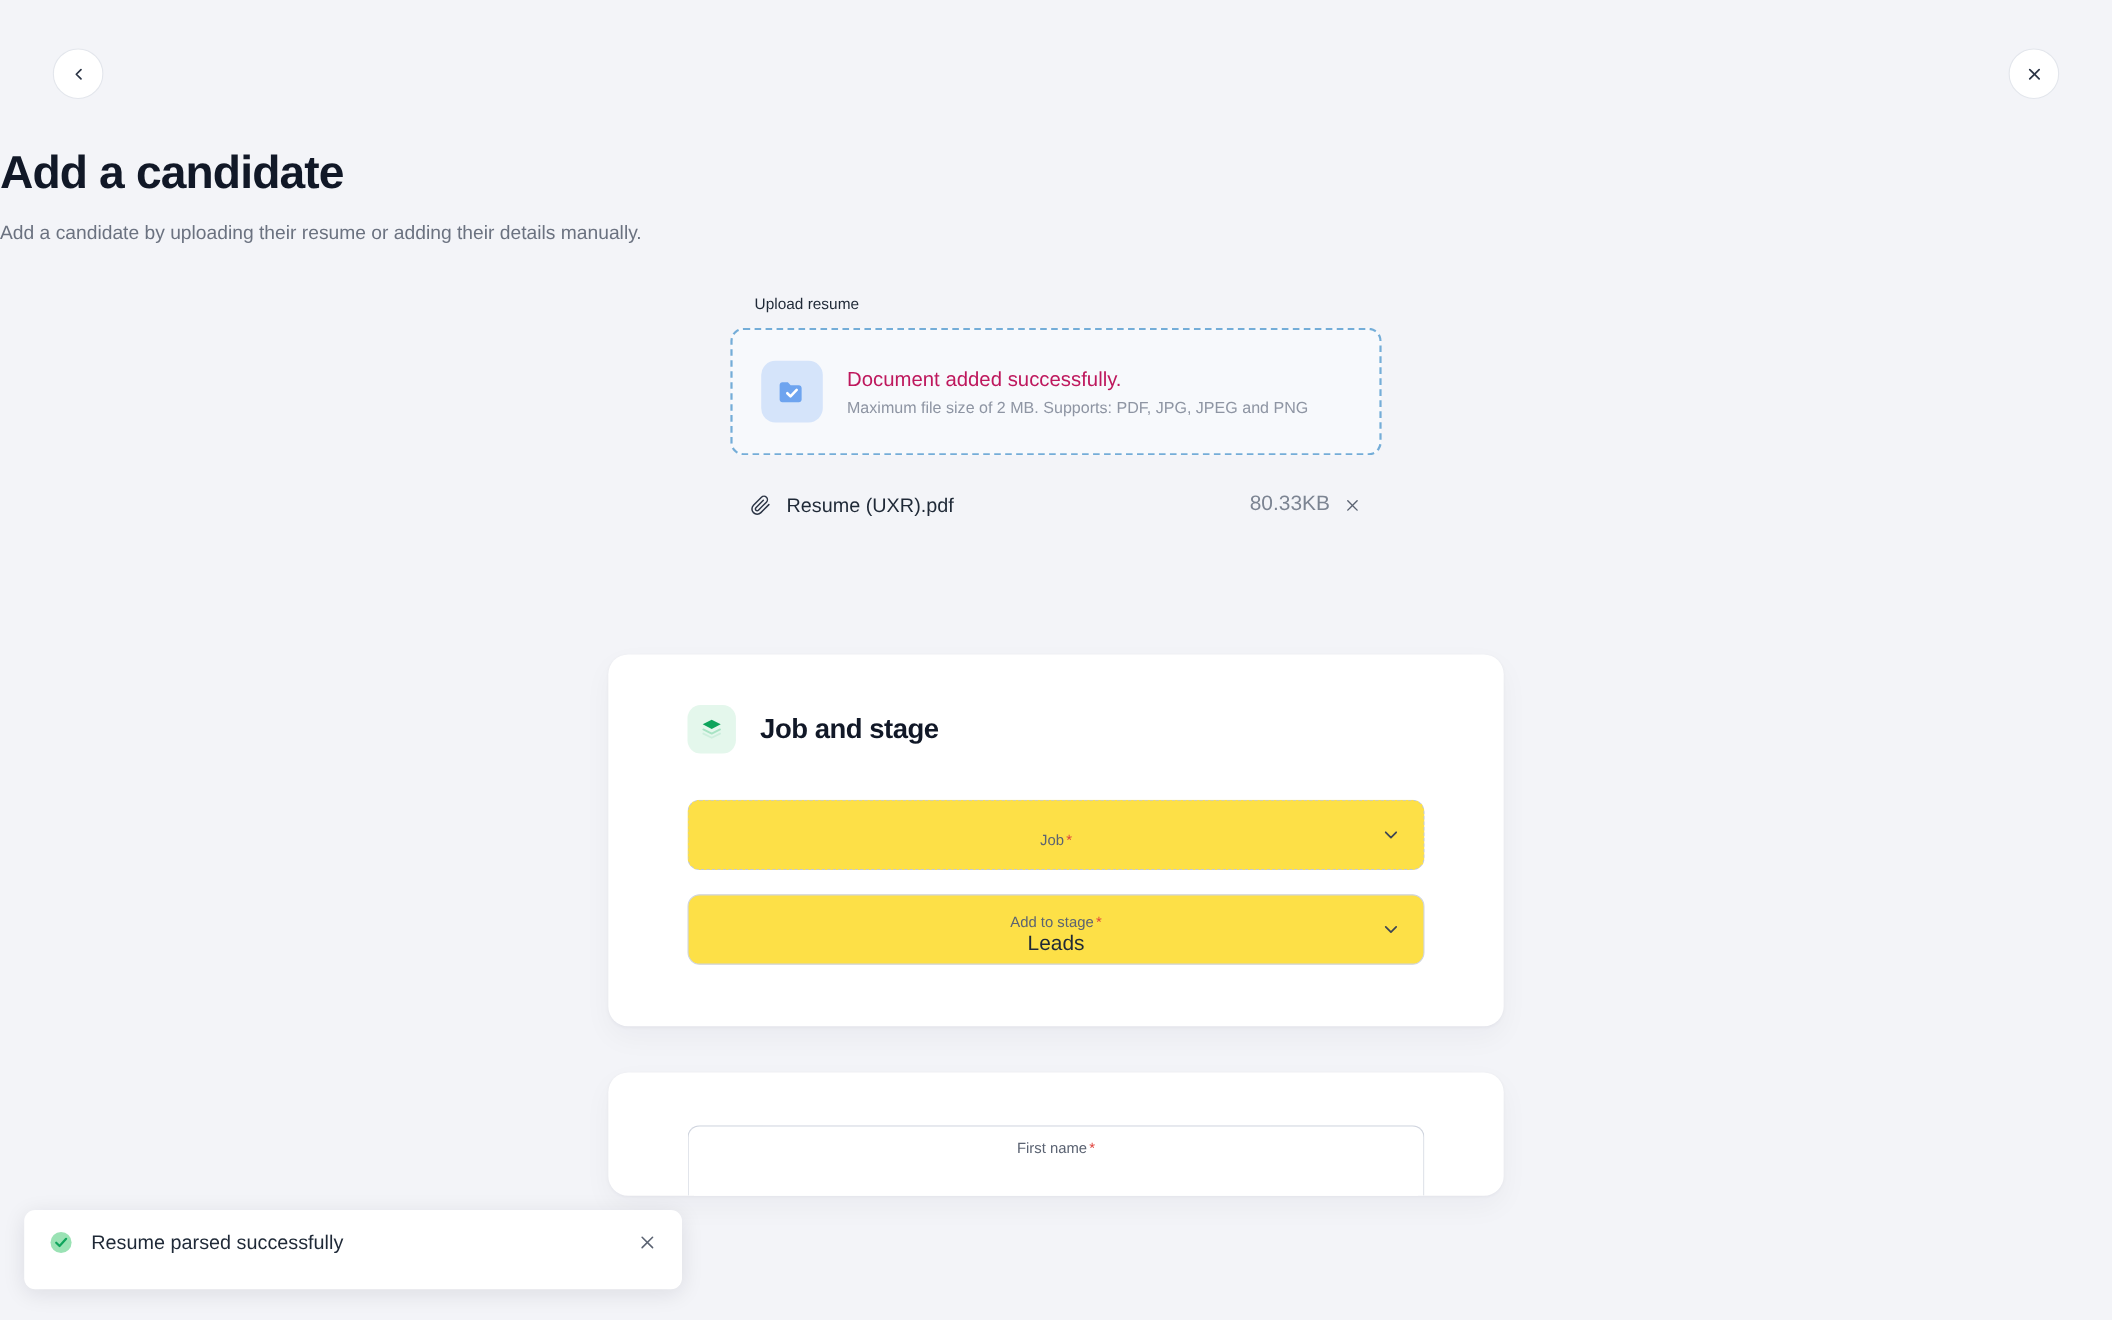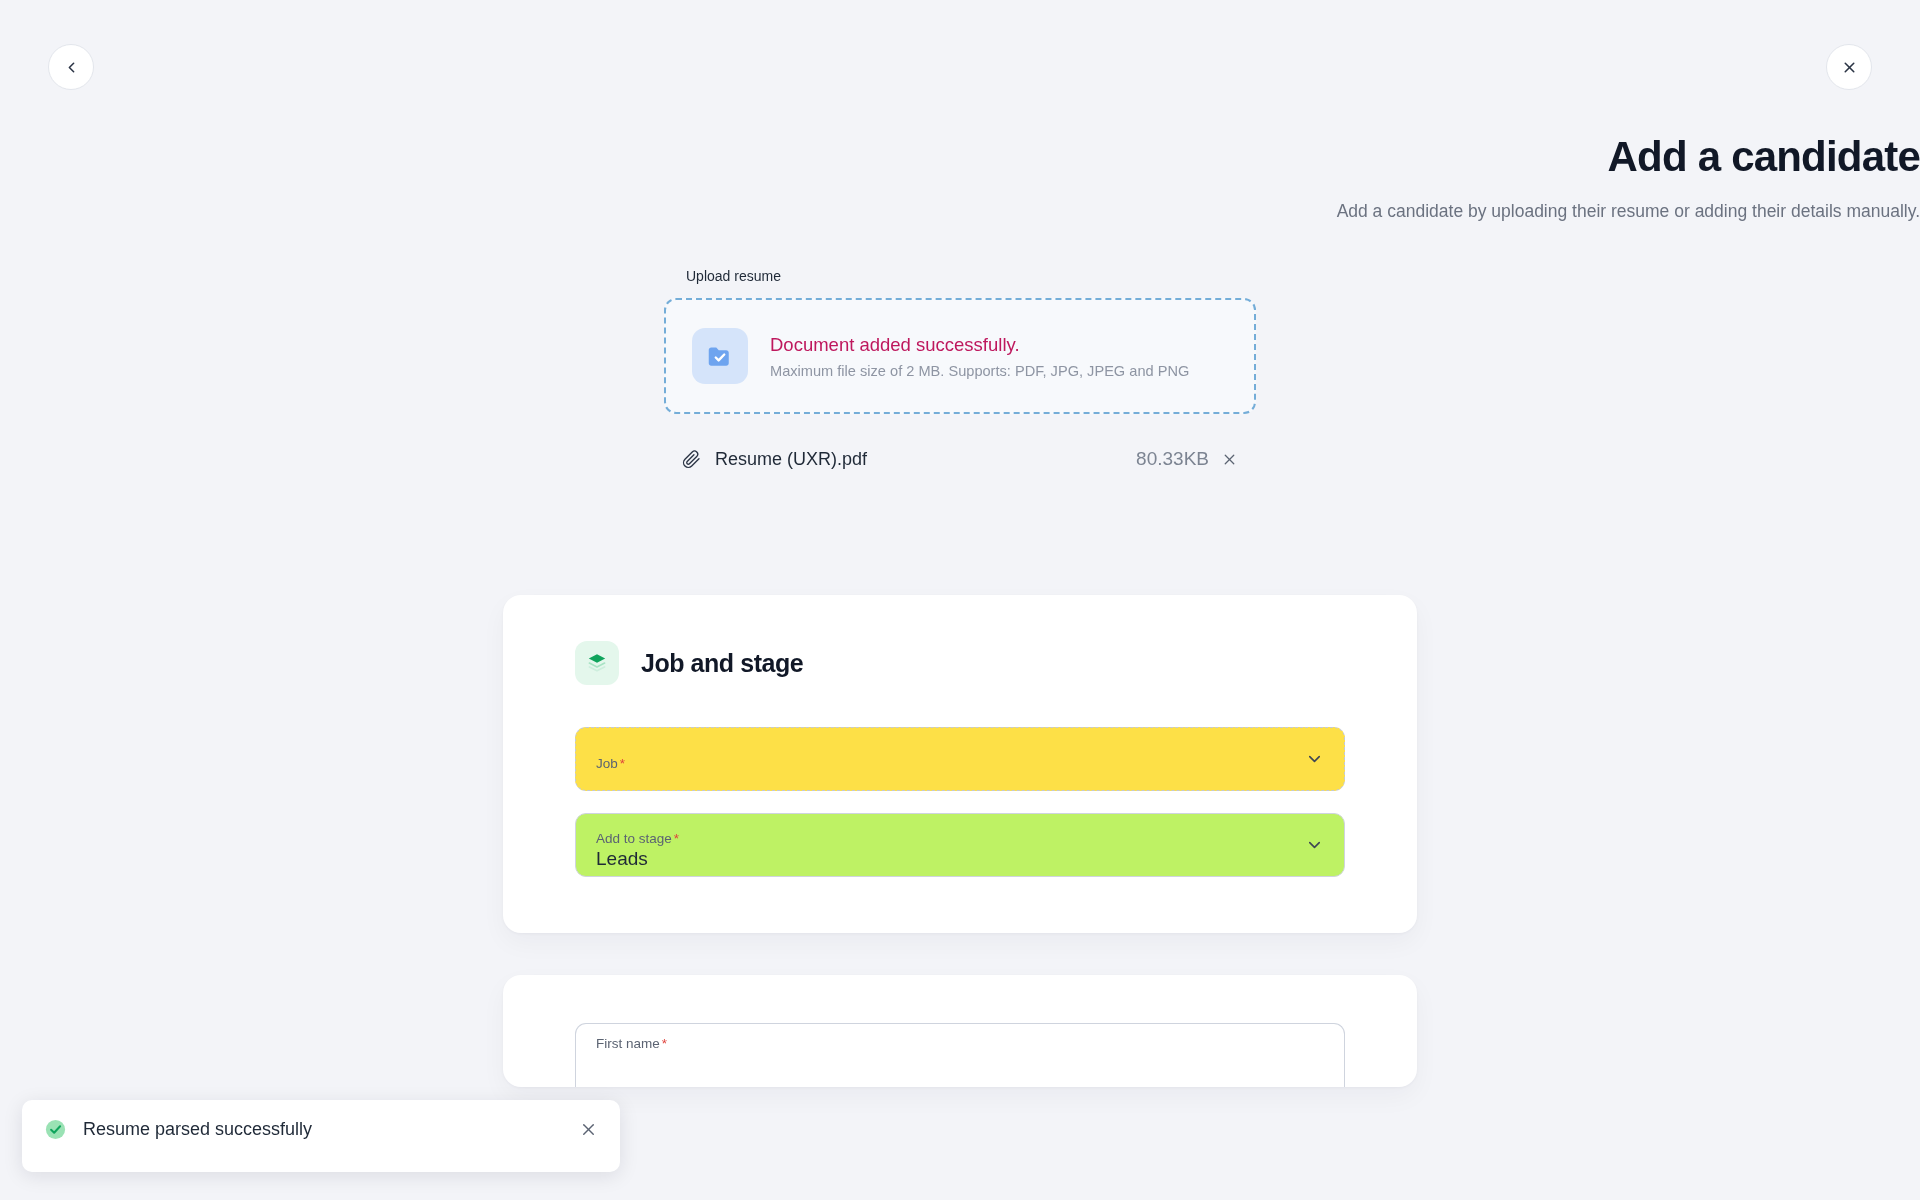--- a/index.html
+++ b/index.html
@@ -30,21 +30,21 @@
     justify-content: center;
     cursor: pointer;
   }
   .circle-btn svg { display: block; }
   #back-btn  { left: 48px; top: 44px; }
   #close-btn { right: 48px; top: 44px; }
 
   
   .page-head {
     width: 100%;
-    text-align: right;
+    text-align: left;
     padding-top: 134px;
   }
   .page-title {
     font-size: 42px;
     line-height: 1.08;
     font-weight: 700;
     letter-spacing: -0.8px;
     color: #111827;
   }
   .page-subtitle {
@@ -112,26 +112,27 @@
   }
   .file-size {
     font-size: 19px;
     color: #7c8492;
     margin-right: 12px;
   }
   .file-remove { cursor: pointer; display: flex; }
 
   
   .card {
-    width: 914px;
+    width: 814px;
     margin: 0 auto;
     background: #ffffff;
     border-radius: 18px;
     box-shadow: 0 1px 3px rgba(16,24,40,0.04), 0 10px 26px rgba(16,24,40,0.04);
     padding: 46px 72px 56px 72px;
+    text-align: center;
   }
   #job-stage-card { margin-top: 125px; }
   #basic-details-card { margin-top: 42px; padding-bottom: 0; }
 
   .card-head {
     display: flex;
     align-items: center;
     gap: 22px;
     margin-bottom: 42px;
   }
@@ -163,21 +164,21 @@
     flex-direction: column;
     justify-content: center;
     cursor: pointer;
   }
   .field.disabled {
     border: 1.5px dashed #c3c9d4;
     background: #fde047;
   }
   .field.enabled {
     border: 1.5px solid #cfd4de;
-    background: #bef264;
+    background: #fde047;
   }
   .field + .field { margin-top: 22px; }
   .field-label {
     font-size: 13.5px;
     color: #5b6372;
     margin-bottom: 2px;
   }
   .req { color: #e0433d; margin-left: 2px; }
   .field-value {
     font-size: 19px;

